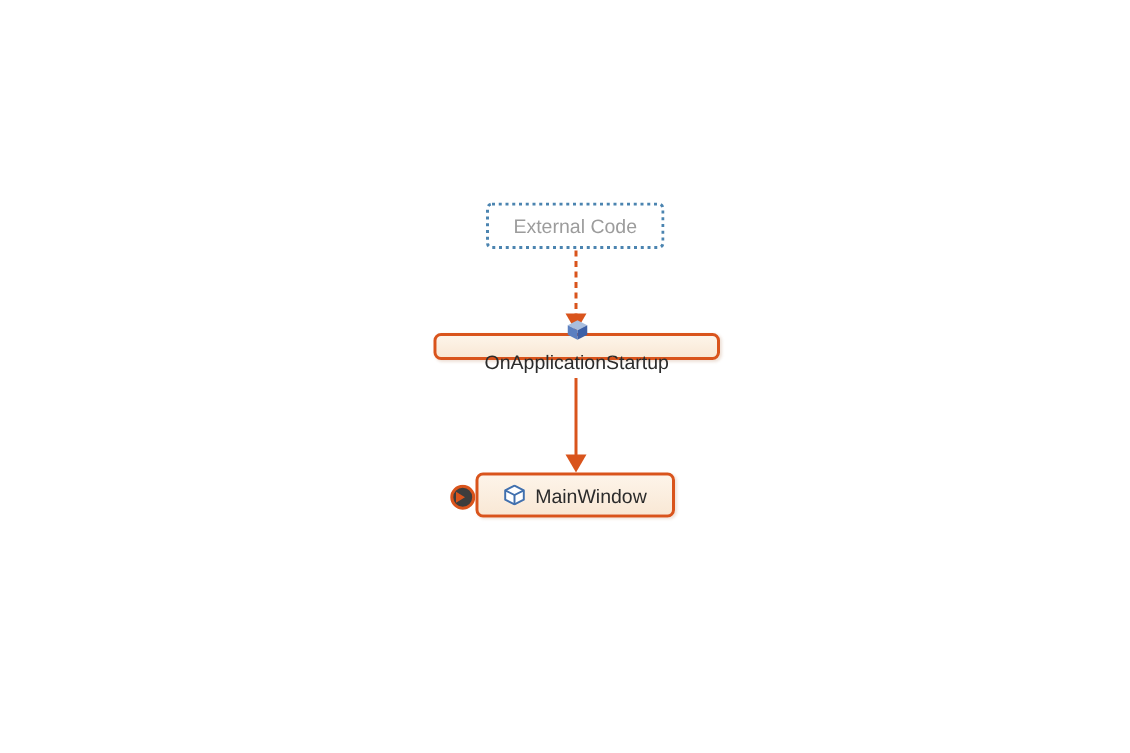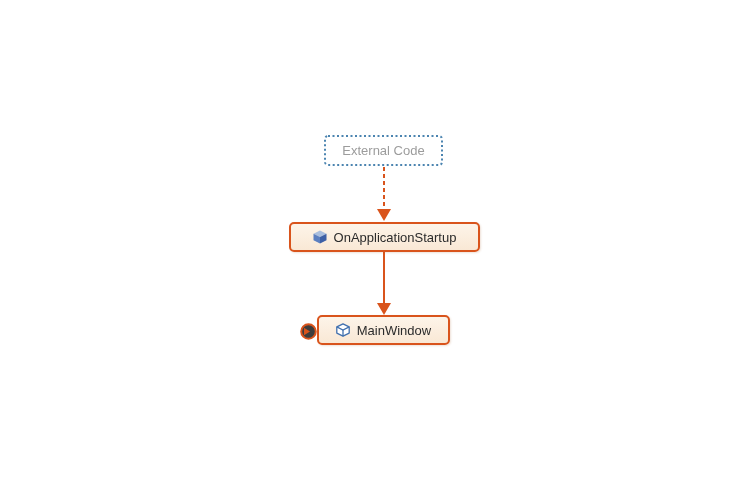--- a/index.html
+++ b/index.html
@@ -42,21 +42,21 @@
   }
   .node-orange {
     border: 2px solid #d9541c;
     border-radius: 5px;
     background: linear-gradient(#fdf4e9, #f9e8d5);
     color: #2b2b2b;
     box-shadow: 1px 1px 2px rgba(160, 90, 40, 0.18);
   }
   .node-startup {
     left: 289px; top: 204px;
-    width: 191px; height: 30px;
+    width: 191px; height: 18px; flex-direction: column;
   }
   .node-main {
     left: 317px; top: 297px;
     width: 133px; height: 30px;
   }
   .node-icon { flex: 0 0 auto; display: block; }
   .badge {
     position: absolute;
     left: 300px; top: 305px;
     width: 17px; height: 17px;

